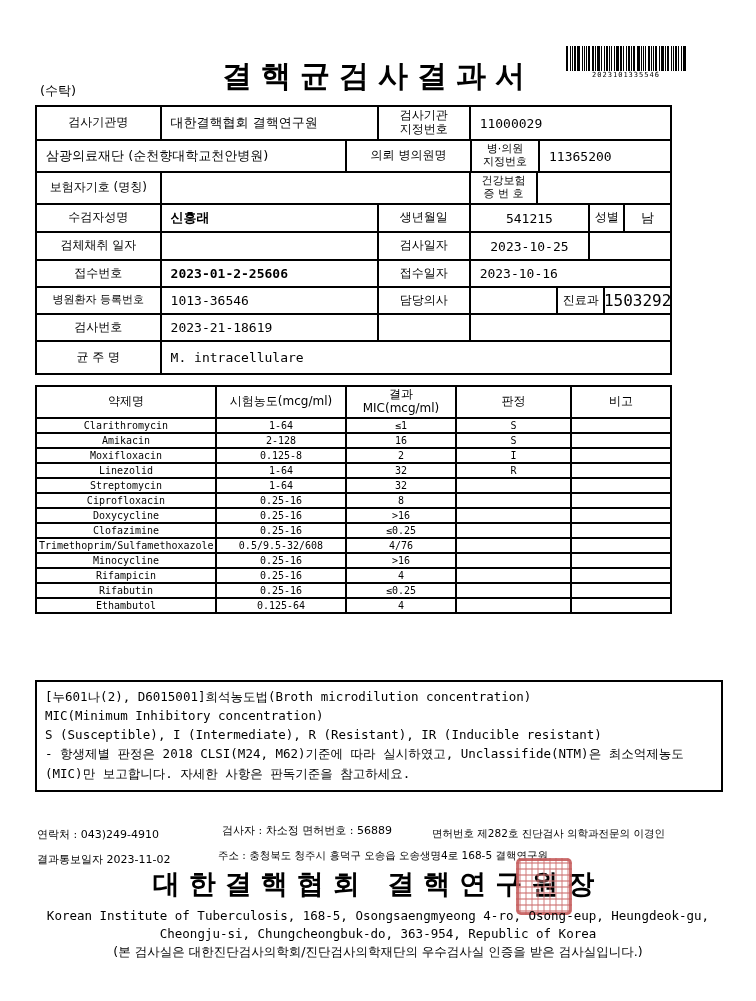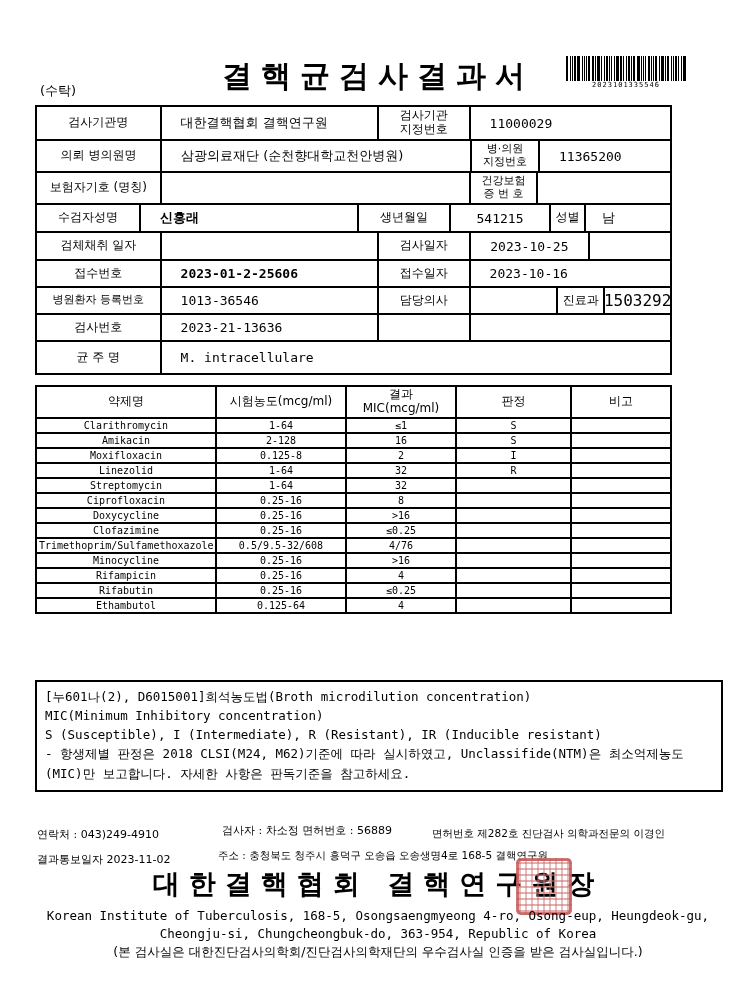--- a/index.html
+++ b/index.html
@@ -7,33 +7,33 @@
     position:relative;width:756px;height:1001px;background:#ffffff;
     font-family:"DejaVu Sans","Liberation Sans",sans-serif;color:#000;overflow:hidden;
   }
   .mono{font-family:"DejaVu Sans Mono","Liberation Mono","DejaVu Sans",monospace;}
 
   
   .consignment{position:absolute;left:40px;top:82px;font-size:13px;}
   .doc-title{position:absolute;left:0;top:56px;width:100%;text-align:center;
     font-size:30px;font-weight:bold;letter-spacing:9px;
     font-family:"DejaVu Serif","Liberation Serif",serif;}
-  .barcode-wrap{position:absolute;left:565px;top:56px;width:122px;}
+  .barcode-wrap{position:absolute;left:565px;top:46px;width:122px;}
   .barcode-svg{display:block;width:122px;height:25px;}
   .barcode-number{width:100%;text-align:center;font-size:7px;letter-spacing:1px;margin-top:0px;}
 
   
   .info-table{position:absolute;left:35px;top:105px;width:637px;border:2px solid #000;box-sizing:border-box;}
   .irow{display:flex;border-bottom:2px solid #000;box-sizing:border-box;}
   .irow:last-child{border-bottom:none;}
   .icell{box-sizing:border-box;border-right:2px solid #000;display:flex;align-items:center;
     font-size:12px;overflow:hidden;}
   .icell:last-child{border-right:none;}
   .icell.lab{justify-content:center;text-align:center;white-space:pre-line;line-height:1.15;}
-  .icell.val{justify-content:flex-start;padding-left:19px;font-size:13px;}
+  .icell.val{justify-content:flex-start;padding-left:9px;font-size:13px;}
   .icell.cen{justify-content:center;padding-left:0;}
   .bold{font-weight:bold;}
 
   
   .drug-table{position:absolute;left:35px;top:385px;width:637px;border-collapse:collapse;table-layout:fixed;}
   .drug-table th,.drug-table td{border:2px solid #000;padding:0 2px;overflow:hidden;}
   .drug-table th{font-size:12px;font-weight:normal;height:30px;text-align:center;white-space:pre-line;line-height:1.15;}
   .drug-table td{font-size:10px;height:13px;text-align:center;
     font-family:"DejaVu Sans Mono","Liberation Mono","DejaVu Sans",monospace;}
 
@@ -123,38 +123,38 @@
 
   <div class="info-table">
     <div class="irow" style="height:34px">
       <div class="icell lab" style="width:125px">검사기관명</div>
       <div class="icell val" style="width:218px">대한결핵협회 결핵연구원</div>
       <div class="icell lab" style="width:92px">검사기관
 지정번호</div>
       <div class="icell val mono" style="width:200px">11000029</div>
     </div>
     <div class="irow" style="height:32px">
+      <div class="icell val" style="width:310px">삼광의료재단 (순천향대학교천안병원)</div>
       <div class="icell lab" style="width:125px">의뢰 병의원명</div>
-      <div class="icell val" style="width:310px">삼광의료재단 (순천향대학교천안병원)</div>
       <div class="icell lab" style="width:68px;font-size:11px">병·의원
 지정번호</div>
       <div class="icell val mono" style="width:114px">11365200</div>
     </div>
     <div class="irow" style="height:32px">
       <div class="icell lab" style="width:125px">보험자기호 (명칭)</div>
       <div class="icell val" style="width:310px"></div>
       <div class="icell lab" style="width:68px;font-size:11px">건강보험
 증 번 호</div>
       <div class="icell val" style="width:132px"></div>
     </div>
     <div class="irow" style="height:28px">
-      <div class="icell lab" style="width:104px">수검자성명</div>
+      <div class="icell lab" style="width:125px">수검자성명</div>
       <div class="icell val bold" style="width:218px">신홍래</div>
       <div class="icell lab" style="width:92px">생년월일</div>
-      <div class="icell val cen mono" style="width:100px">541215</div>
+      <div class="icell val cen mono" style="width:120px">541215</div>
       <div class="icell lab" style="width:35px">성별</div>
       <div class="icell val cen" style="width:45px">남</div>
     </div>
     <div class="irow" style="height:28px">
       <div class="icell lab" style="width:125px">검체채취 일자</div>
       <div class="icell val" style="width:218px"></div>
       <div class="icell lab" style="width:92px">검사일자</div>
       <div class="icell val cen mono" style="width:120px">2023-10-25</div>
       <div class="icell val" style="width:80px"></div>
     </div>
@@ -167,21 +167,21 @@
     <div class="irow" style="height:27px">
       <div class="icell lab" style="width:125px;font-size:11px">병원환자 등록번호</div>
       <div class="icell val mono" style="width:218px">1013-36546</div>
       <div class="icell lab" style="width:92px">담당의사</div>
       <div class="icell val" style="width:88px"></div>
       <div class="icell lab" style="width:47px">진료과</div>
       <div class="icell val cen mono" style="width:65px;font-size:16px">1503292</div>
     </div>
     <div class="irow" style="height:27px">
       <div class="icell lab" style="width:125px">검사번호</div>
-      <div class="icell val mono" style="width:218px">2023-21-13636</div>
+      <div class="icell val mono" style="width:218px">2023-21-18619</div>
       <div class="icell val" style="width:92px"></div>
       <div class="icell val" style="width:200px"></div>
     </div>
     <div class="irow" style="height:31px">
       <div class="icell lab" style="width:125px">균 주 명</div>
       <div class="icell val mono" style="width:510px">M. intracellulare</div>
     </div>
   </div>
 
   <table class="drug-table">

